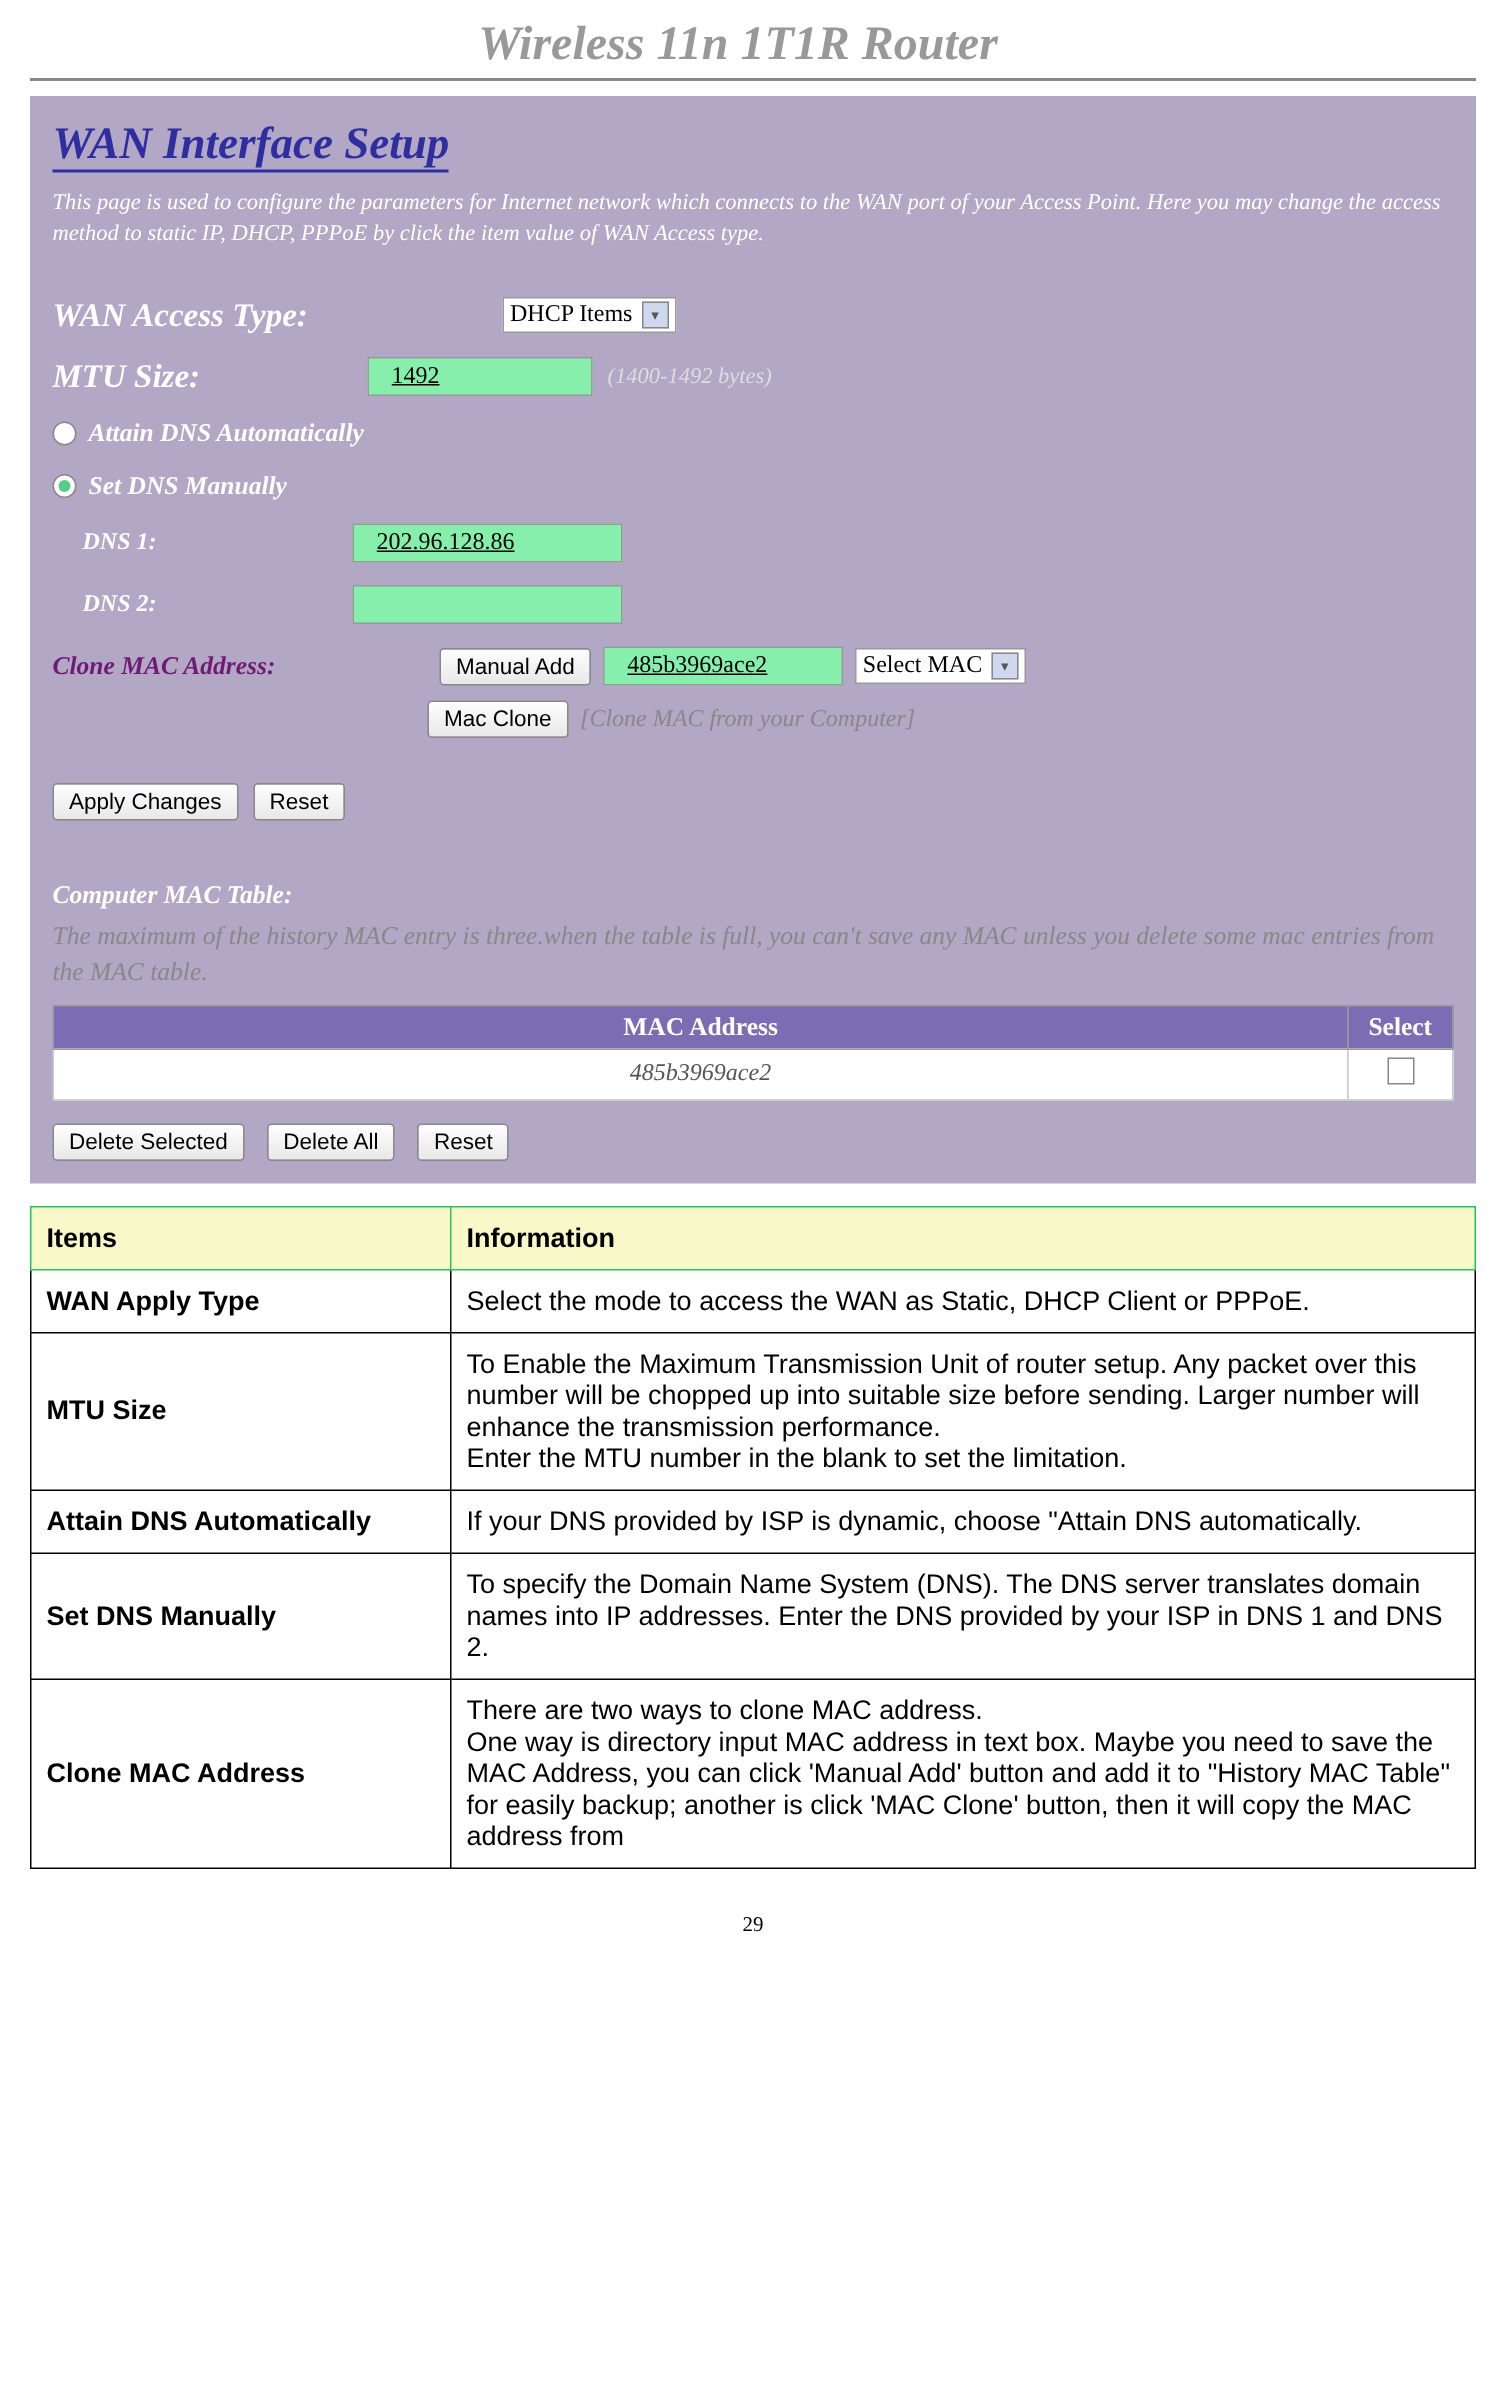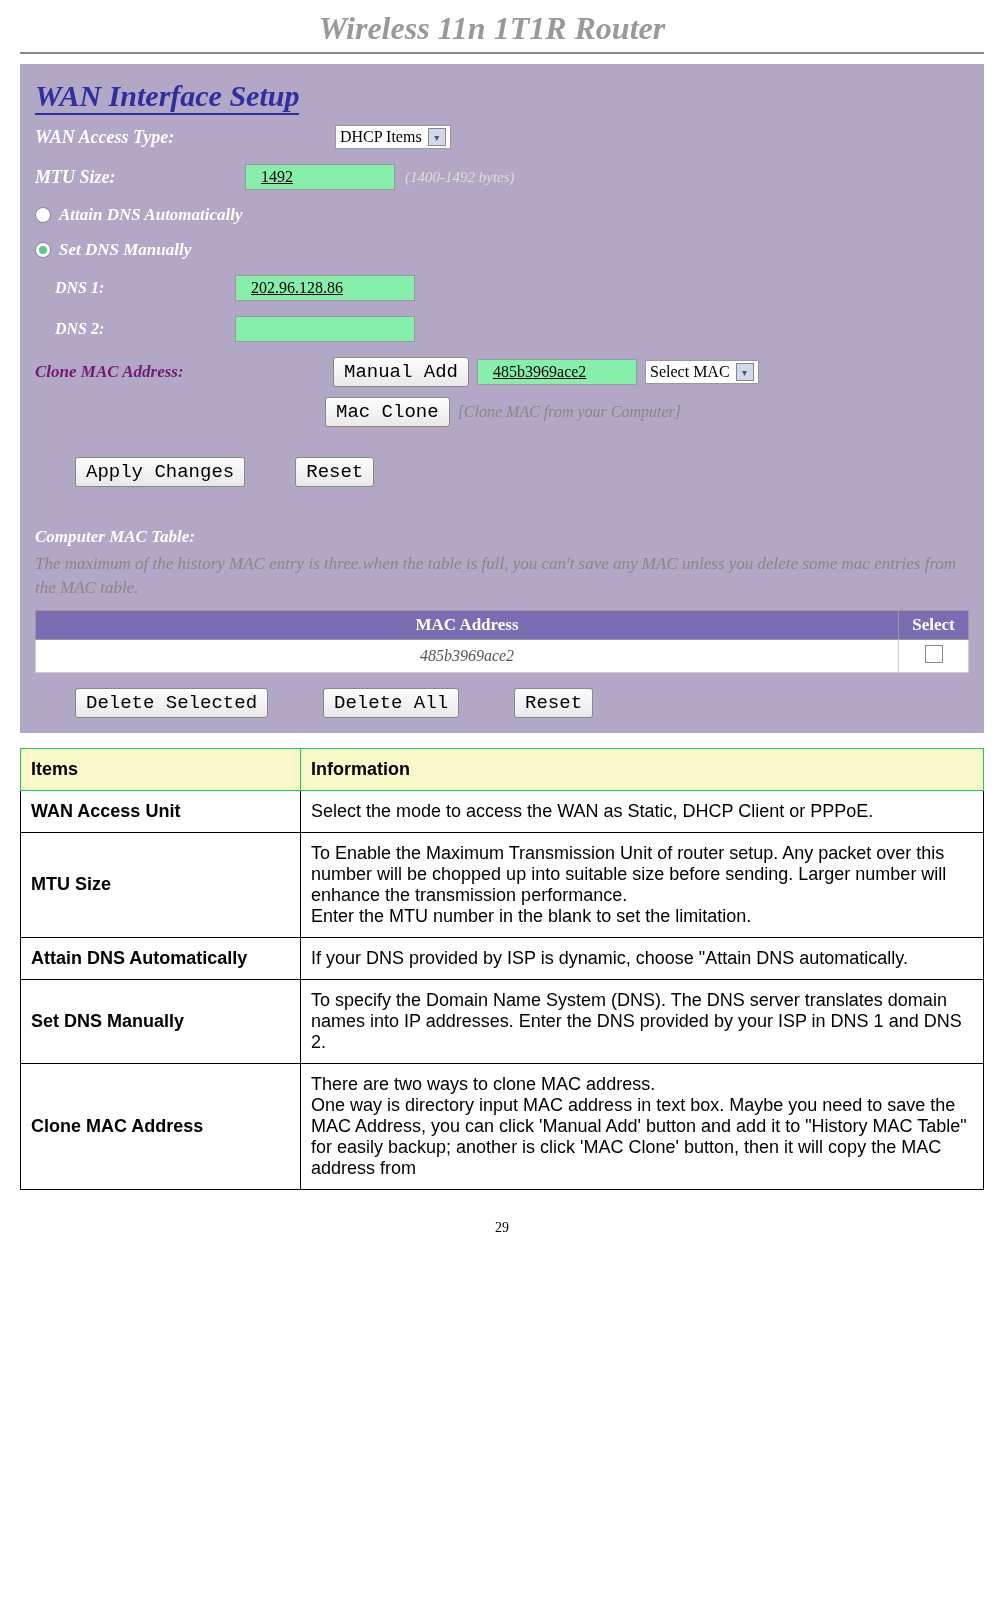--- a/index.html
+++ b/index.html
@@ -4,31 +4,31 @@
 <style>
 * { box-sizing: border-box; margin: 0; padding: 0; }
 body { width: 1004px; font-family: Arial, sans-serif; background: #fff; }
 .header { text-align: center; padding: 10px 20px 5px 0; }
 .header-title { color: #999; font-size: 32px; font-weight: bold; font-style: italic; font-family: 'Times New Roman', serif; }
 .header-underline { border-top: 2px solid #888; margin: 0 20px 10px 20px; }
 .router-panel { background: #b2a7c5; margin: 0 20px; padding: 15px; font-family: 'Times New Roman', serif; }
 .panel-title { color: #2e2ea0; font-size: 30px; font-style: italic; font-weight: bold; border-bottom: 2px solid #2e2ea0; display: inline-block; margin-bottom: 10px; }
 .panel-desc { color: #fff; font-size: 15px; font-style: italic; line-height: 1.4; margin-bottom: 30px; }
 .form-row { display: flex; align-items: center; margin-bottom: 15px; }
-.form-label { color: #fff; font-weight: bold; font-style: italic; width: 210px; font-size: 18px; }
+.form-label { color: #fff; font-weight: bold; font-style: italic; width: 210px; font-size: 22px; }
 .select-box { background: #fff; border: 1px solid #999; padding: 2px 4px; display: inline-flex; align-items: center; gap: 6px; font-family: 'Times New Roman', serif; font-size: 16px; }
 .select-arrow { background: #d0d8f0; border: 1px solid #888; width: 18px; height: 18px; display: inline-flex; align-items: center; justify-content: center; font-size: 10px; color: #555; }
 .text-input { background: #86efac; border: 1px solid #999; padding: 3px 15px; font-family: 'Times New Roman', serif; font-size: 16px; width: 150px; text-decoration: underline; }
 .mtu-note { color: #ddd; font-style: italic; margin-left: 10px; font-size: 15px; }
 .radio-row { display: flex; align-items: center; gap: 8px; margin-bottom: 15px; }
 .radio-outer { width: 16px; height: 16px; border-radius: 50%; background: #fff; border: 1px solid #888; display: inline-flex; align-items: center; justify-content: center; }
 .radio-inner { width: 8px; height: 8px; border-radius: 50%; background: #5c8; }
 .radio-label { color: #fff; font-weight: bold; font-style: italic; font-size: 17px; }
 .dns-label { color: #fff; font-weight: bold; font-style: italic; width: 200px; font-size: 16px; padding-left: 20px; }
-.btn-old { background: linear-gradient(#fefefe, #e8e8e8); border: 1px solid #888; border-radius: 3px; padding: 3px 10px; font-family: Liberation Mono, monospace; font-size: 19px; cursor: pointer; margin-left: 40px; }
+.btn-old { background: linear-gradient(#fefefe, #e8e8e8); border: 1px solid #888; border-radius: 3px; padding: 3px 10px; font-family: Liberation Sans, sans-serif; font-size: 15px; cursor: pointer; }
 .clone-row { display: flex; align-items: center; gap: 8px; margin-bottom: 10px; }
 .clone-label { color: #701a75; font-weight: bold; font-style: italic; width: 250px; font-size: 17px; }
 .mac-clone-note { color: #888; font-style: italic; margin-left: 8px; font-size: 16px; }
 .indent-row { padding-left: 250px; display: flex; align-items: center; margin-bottom: 30px; }
 .btn-row { display: flex; gap: 10px; margin-bottom: 40px; }
 .history-title { color: #fff; font-weight: bold; font-style: italic; font-size: 17px; margin-bottom: 5px; }
 .history-desc { color: #888; font-style: italic; font-size: 17px; line-height: 1.4; margin-bottom: 10px; }
 .mac-table { width: 100%; border-collapse: collapse; }
 .mac-table th { background: #7b6db3; color: #fff; font-family: 'Times New Roman', serif; font-size: 17px; padding: 4px; border: 1px solid #999; }
 .mac-table td { background: #fff; text-align: center; padding: 5px; border: 1px solid #ccc; font-family: 'Times New Roman', serif; font-size: 16px; font-style: italic; color: #555; }
@@ -43,20 +43,21 @@
 </head>
 <body>
 
 <div class="header">
   <span class="header-title">Wireless 11n 1T1R Router</span>
 </div>
 <div class="header-underline"></div>
 
 <div class="router-panel">
   <div class="panel-title">WAN Interface Setup</div>
+  <div class="panel-desc">This page is used to configure the parameters for Internet network which connects to the WAN port of your Access Point. Here you may change the access method to static IP, DHCP, PPPoE by click the item value of WAN Access type.</div>
 
   <div class="form-row">
     <span class="form-label">WAN Access Type:</span>
     <span style="width:90px"></span>
     <span class="select-box">
       <span>DHCP Items</span>
       <span class="select-arrow">▾</span>
     </span>
   </div>
 
@@ -128,21 +129,21 @@
   </div>
 </div>
 
 <table class="info-table">
   <tbody>
       <tr>
     <th>Items</th>
     <th>Information</th>
   </tr>
   <tr>
-        <td>WAN Access Unit</td>
+        <td>WAN Apply Type</td>
         <td style="white-space:pre-line">Select the mode to access the WAN as Static, DHCP Client or PPPoE.</td>
       </tr>
   <tr>
         <td>MTU Size</td>
         <td style="white-space:pre-line">To Enable the Maximum Transmission Unit of router setup. Any packet over this number will be chopped up into suitable size before sending. Larger number will enhance the transmission performance.
 Enter the MTU number in the blank to set the limitation.</td>
       </tr>
   <tr>
         <td>Attain DNS Automatically</td>
         <td style="white-space:pre-line">If your DNS provided by ISP is dynamic, choose "Attain DNS automatically.</td>

